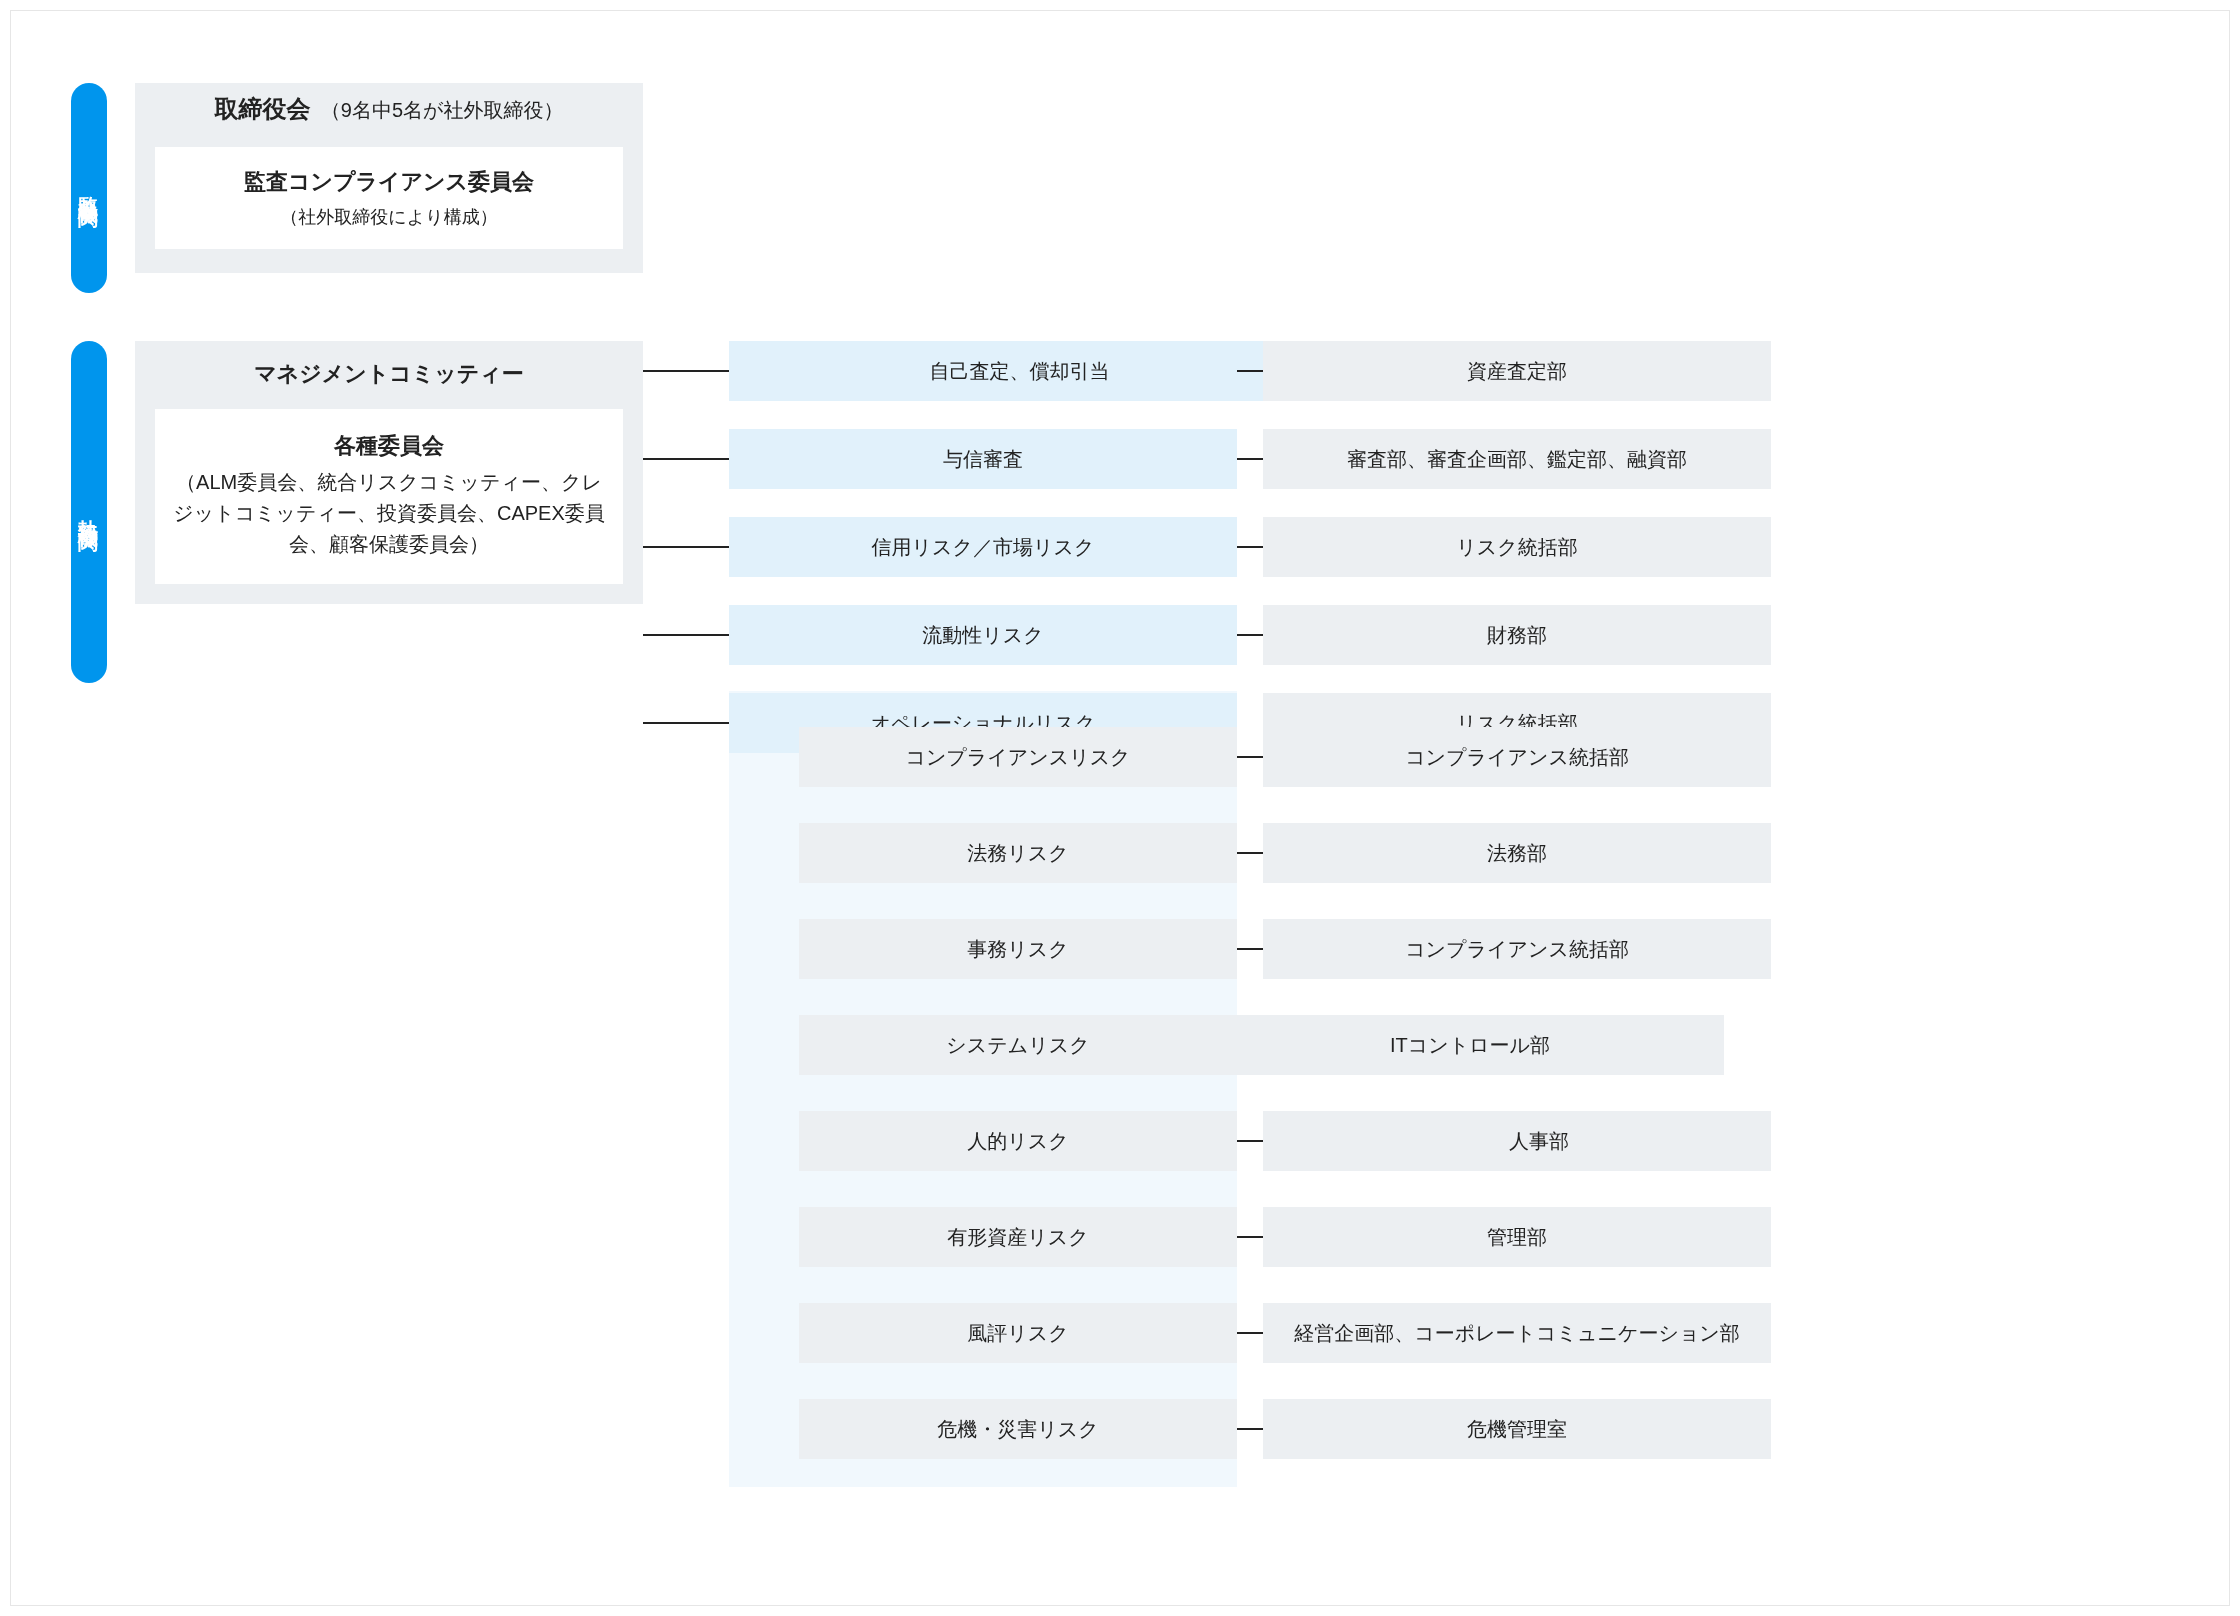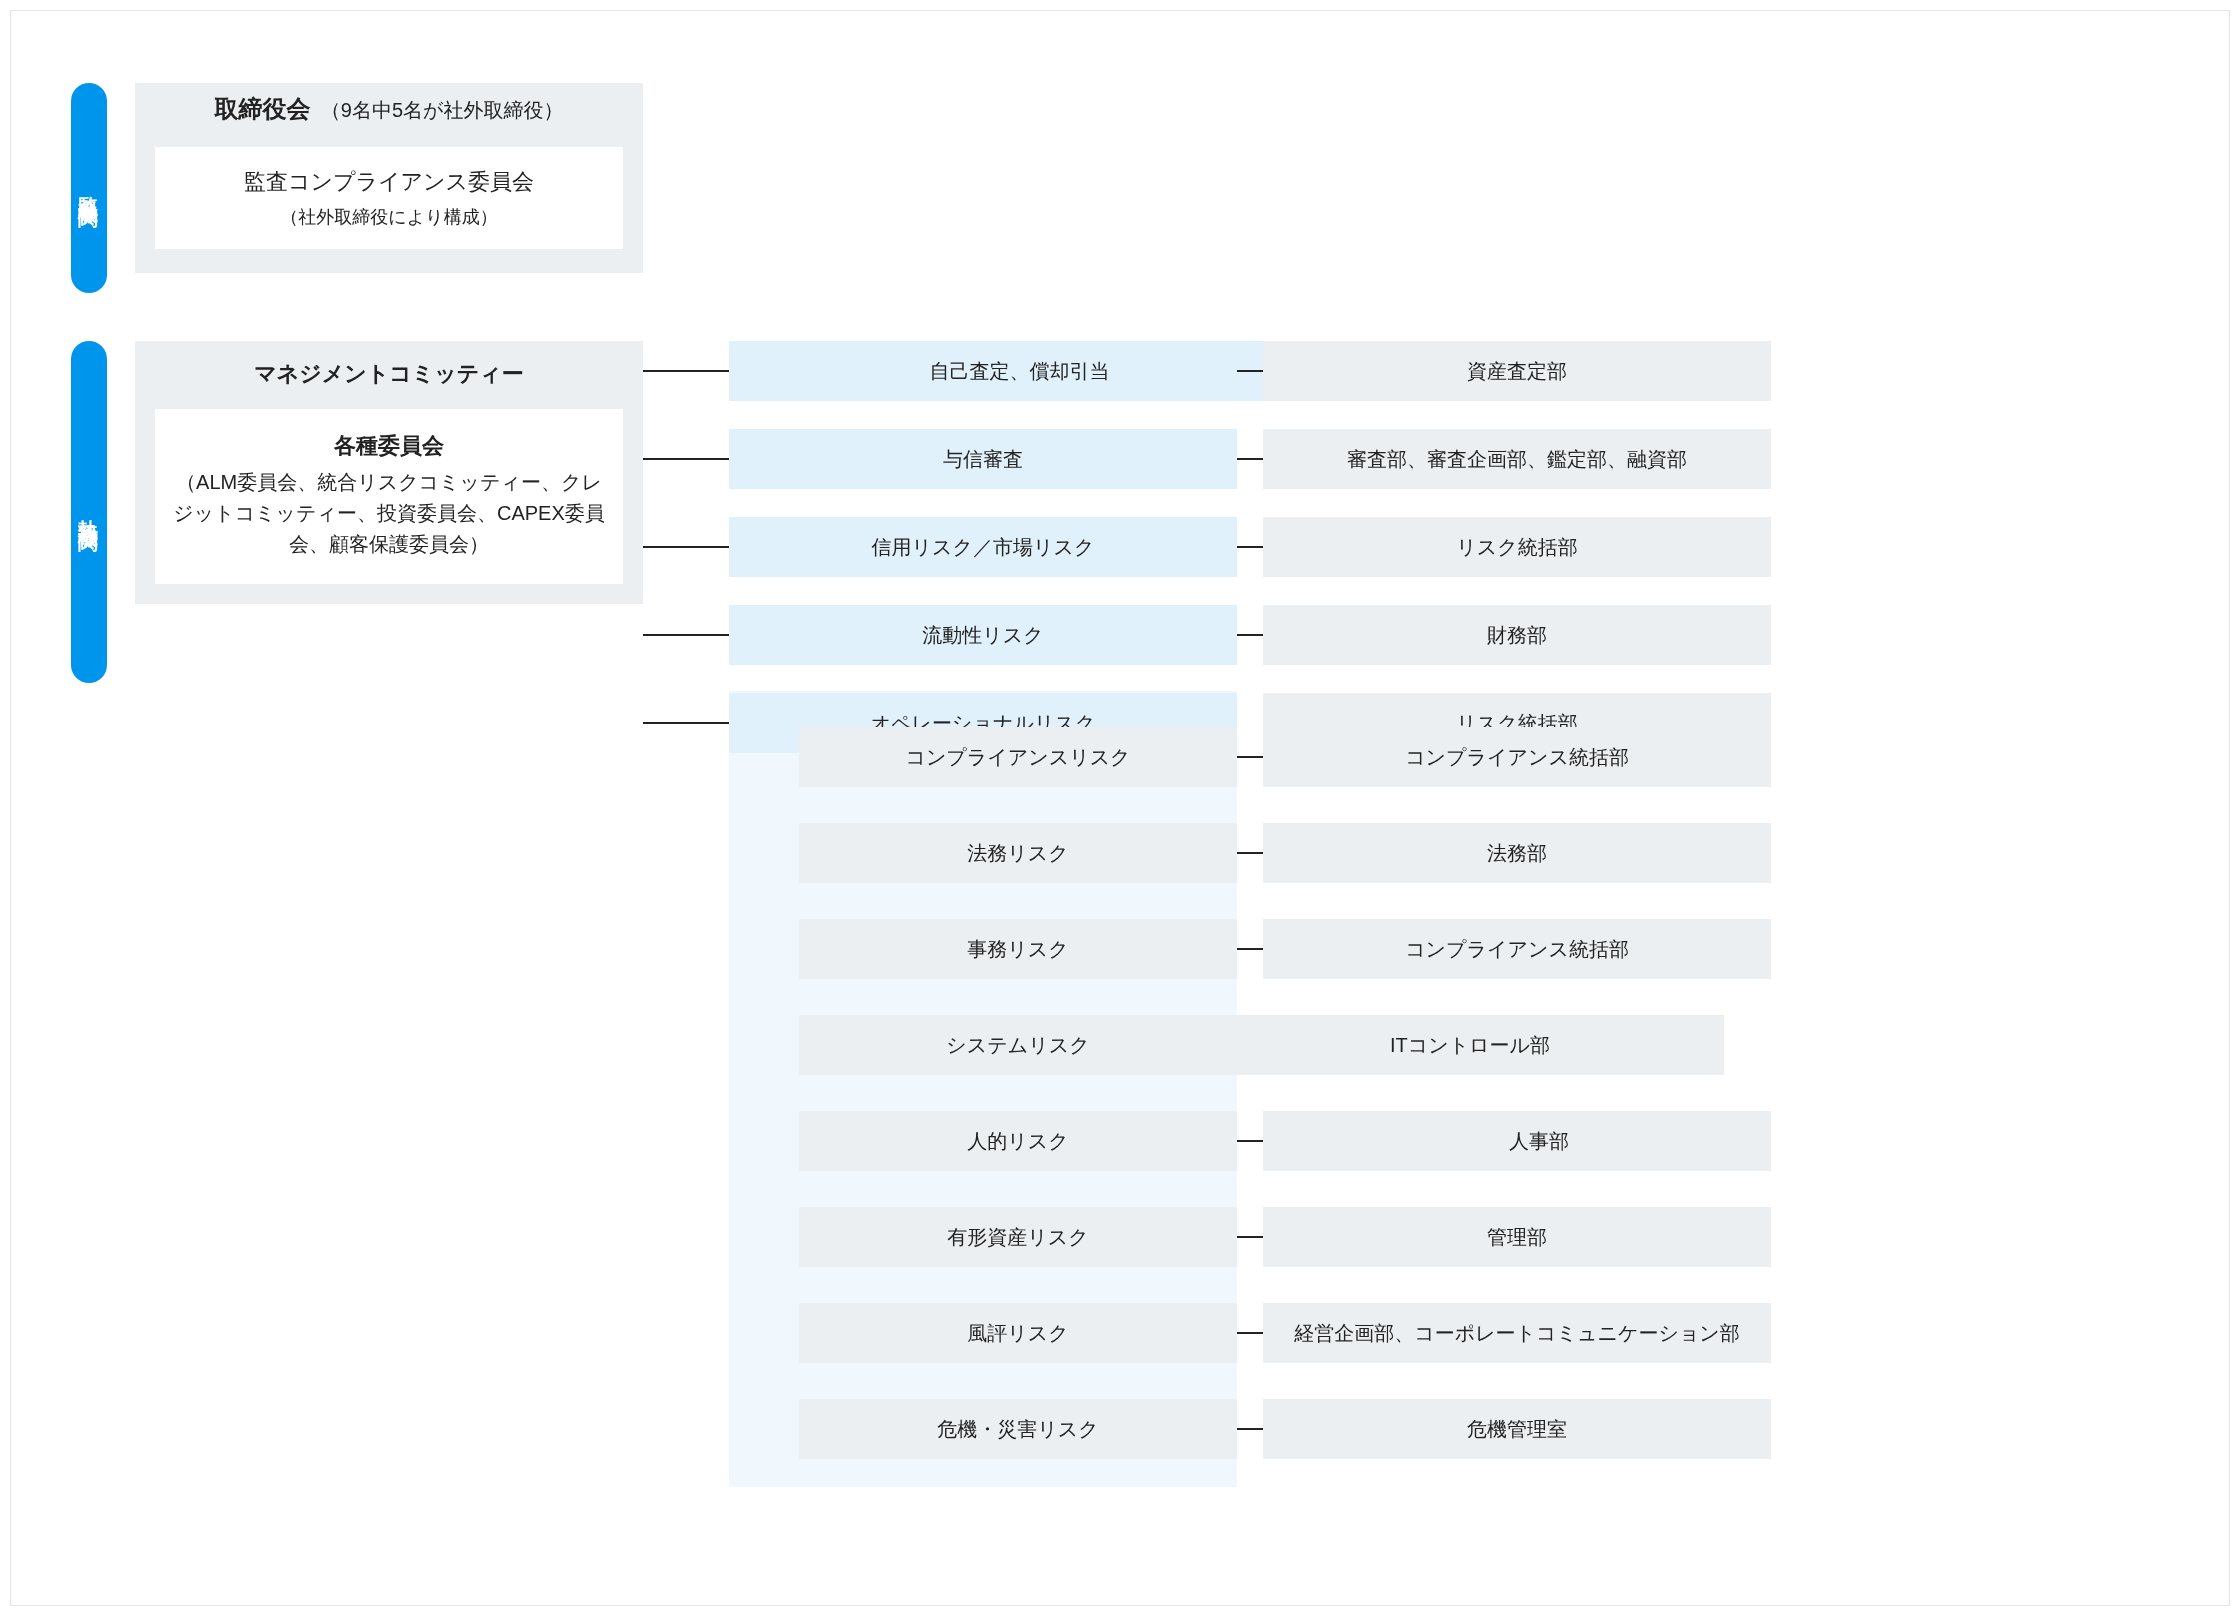--- a/index.html
+++ b/index.html
@@ -48,21 +48,21 @@
     display: inline;
   }
   .board-note {
     font-size: 20px;
     color: #222;
     display: inline;
     margin-left: 6px;
   }
   .audit-title {
     font-size: 22px;
-    font-weight: 400;
+    font-weight: 700;
     color: #222;
   }
   .audit-note {
     font-size: 18px;
     color: #222;
     margin-top: 8px;
   }
   .mgmt-title {
     font-size: 22px;
     font-weight: 700;

